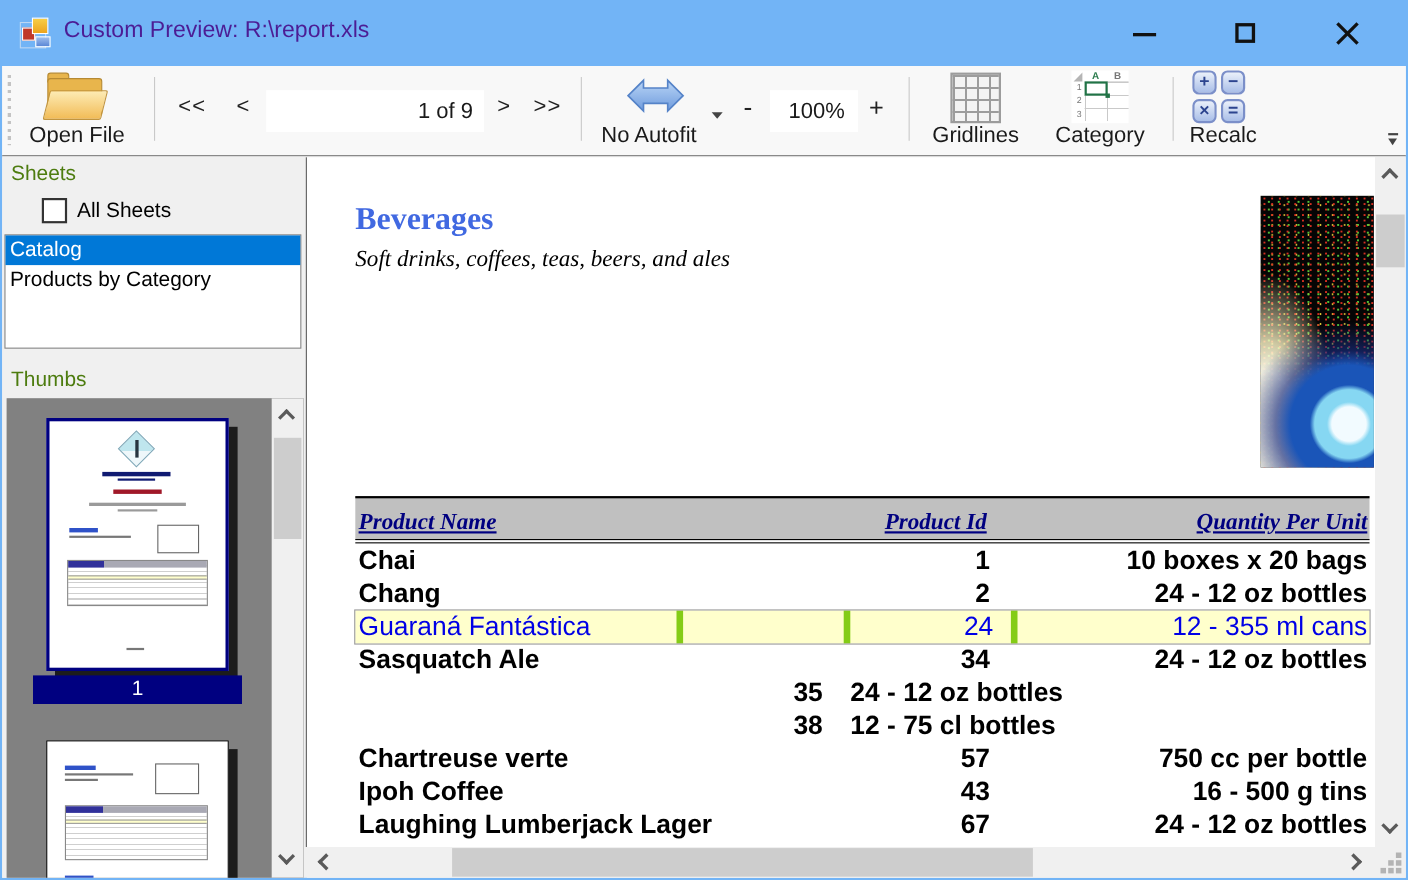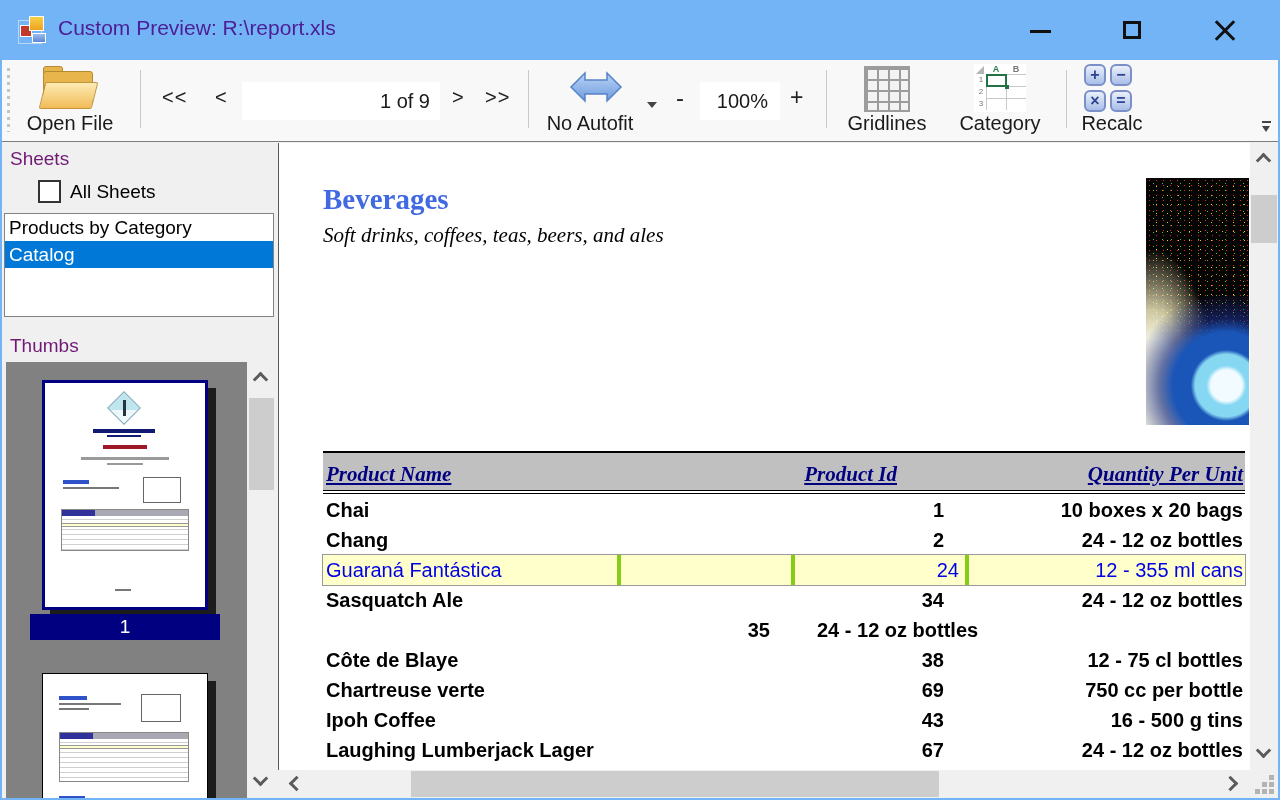--- a/index.html
+++ b/index.html
@@ -76,21 +76,21 @@
                     background:linear-gradient(#EAF0FA,#A9BEE8); border:2px solid #7B8FC9; border-radius:6px;
                     color:#2C448F; font-weight:bold; font-size:16px; line-height:1; }
 
   .tb-overflow { position:absolute; right:4px; bottom:6px; width:14px; height:14px; }
   .tb-overflow .bar { position:absolute; left:2px; top:0; width:9px; height:2px; background:#444; }
   .tb-overflow .car { position:absolute; left:2px; top:5px; width:0; height:0;
                       border-left:4.5px solid transparent; border-right:4.5px solid transparent; border-top:6px solid #444; }
 
   
   .sidebar { position:absolute; left:0; top:143px; width:274px; bottom:0; background:#F0F0F0; }
-  .side-label { position:absolute; left:8px; font-size:19px; color:#701a75; }
+  .side-label { position:absolute; left:8px; font-size:19px; color:#4d7c0f; }
   .chk { position:absolute; left:36px; top:37px; width:23px; height:23px; background:#fff; border:2px solid #333; }
   .chk-label { position:absolute; left:68px; top:38px; font-size:19px; }
   .sheet-list { position:absolute; left:2px; top:70px; width:270px; height:104px; background:#fff; border:1px solid #828282; }
   .sheet-item { height:27px; line-height:27px; font-size:19px; padding-left:4px; color:#000; white-space:nowrap; }
   .sheet-item.sel { background:#0078D7; color:#fff; }
   .thumbs-panel { position:absolute; left:4px; top:219px; width:270px; bottom:0; background:#818181; overflow:hidden; }
 
   
   .sb-track-v { position:absolute; background:#F0F0F0; }
   .sb-thumb { position:absolute; background:#CDCDCD; }
@@ -145,27 +145,27 @@
            background:#C0C0C0; border-top:2px solid #000; border-bottom:1px solid #000;
            font-family:"Liberation Serif", serif; font-weight:bold; font-style:italic;
            font-size:21px; color:#000080; }
   .thead span { text-decoration:underline; padding-bottom:3px; white-space:nowrap; }
   .thead .h-name { grid-column:1; padding-left:3px; }
   .thead .h-id   { grid-column:3; text-align:right; padding-right:28px; }
   .thead .h-qty  { grid-column:4; text-align:right; padding-right:2px; }
   .dblline { height:1px; background:#000; margin-top:2px; }
   .tbody { margin-top:1px; }
   .trow { display:grid; grid-template-columns:298px 152px 152px 1fr; height:30px; align-items:center;
-          font-size:20px; font-weight:bold; color:#000;gap:22px; }
+          font-size:24px; font-weight:bold; color:#000; }
   .trow .c-name { padding-left:3px; white-space:nowrap; }
   .trow .c-id   { text-align:right; padding-right:25px; }
   .trow .c-qty  { text-align:right; padding-right:2px; white-space:nowrap; }
   .trow.hl { background:#FFFFCC; color:#0000E6; font-weight:normal; outline:1px solid #9a9a9a; }
-  .trow.hl .c-name, .trow.hl .c-sp, .trow.hl .c-id { border-right:4px solid #84cc16; height:100%; line-height:30px; }
-  .trow.hl .c-id { padding-right:6px; }
+  .trow.hl .c-name, .trow.hl .c-sp, .trow.hl .c-id { border-right:6px solid #84cc16; height:100%; line-height:30px; }
+  .trow.hl .c-id { padding-right:16px; }
 
   
   .vscroll { position:absolute; left:1248px; top:143px; width:28px; height:627px; background:#F0F0F0; }
   .hscroll { position:absolute; left:277px; top:770px; width:971px; height:28px; background:#F0F0F0; }
   .sb-corner { position:absolute; left:1248px; top:770px; width:28px; height:28px; background:#F0F0F0; }
   .grip { position:absolute; right:4px; bottom:4px; width:5px; height:5px; background:#b3b3b3;
           box-shadow:-7px 0 #b3b3b3, -14px 0 #b3b3b3, 0 -7px #b3b3b3, -7px -7px #b3b3b3, 0 -14px #b3b3b3; }
 </style>
 </head>
 <body>
@@ -271,22 +271,22 @@
         <i class="car"></i>
     </span>
   </div>
 
   <div class="sidebar">
     <span class="side-label" style="top:5px;">Sheets</span>
     <span class="chk"></span>
     <span class="chk-label">All Sheets</span>
 
     <div class="sheet-list">
+      <div class="sheet-item sel">Catalog</div>
       <div class="sheet-item">Products by Category</div>
-      <div class="sheet-item sel">Catalog</div>
     </div>
 
     <span class="side-label" style="top:192px;">Thumbs</span>
 
     <div class="thumbs-panel">
 
       <div class="thumb-page thumb1">
         <span class="t-art t1-diamond">
             <i class="d"></i>
             <i class="lh"></i>
@@ -364,29 +364,28 @@
             <span class="c-sp"></span>
             <span class="c-id">34</span>
             <span class="c-qty">24 - 12 oz bottles</span>
           </div>
           <div class="trow">
             <span class="c-sp"></span>
             <span class="c-id">35</span>
             <span class="c-qty">24 - 12 oz bottles</span>
           </div>
           <div class="trow">
-            <span class="c-name">Côte de Blaye</span>
             <span class="c-sp"></span>
             <span class="c-id">38</span>
             <span class="c-qty">12 - 75 cl bottles</span>
           </div>
           <div class="trow">
             <span class="c-name">Chartreuse verte</span>
             <span class="c-sp"></span>
-            <span class="c-id">69</span>
+            <span class="c-id">57</span>
             <span class="c-qty">750 cc per bottle</span>
           </div>
           <div class="trow">
             <span class="c-name">Ipoh Coffee</span>
             <span class="c-sp"></span>
             <span class="c-id">43</span>
             <span class="c-qty">16 - 500 g tins</span>
           </div>
           <div class="trow">
             <span class="c-name">Laughing Lumberjack Lager</span>

